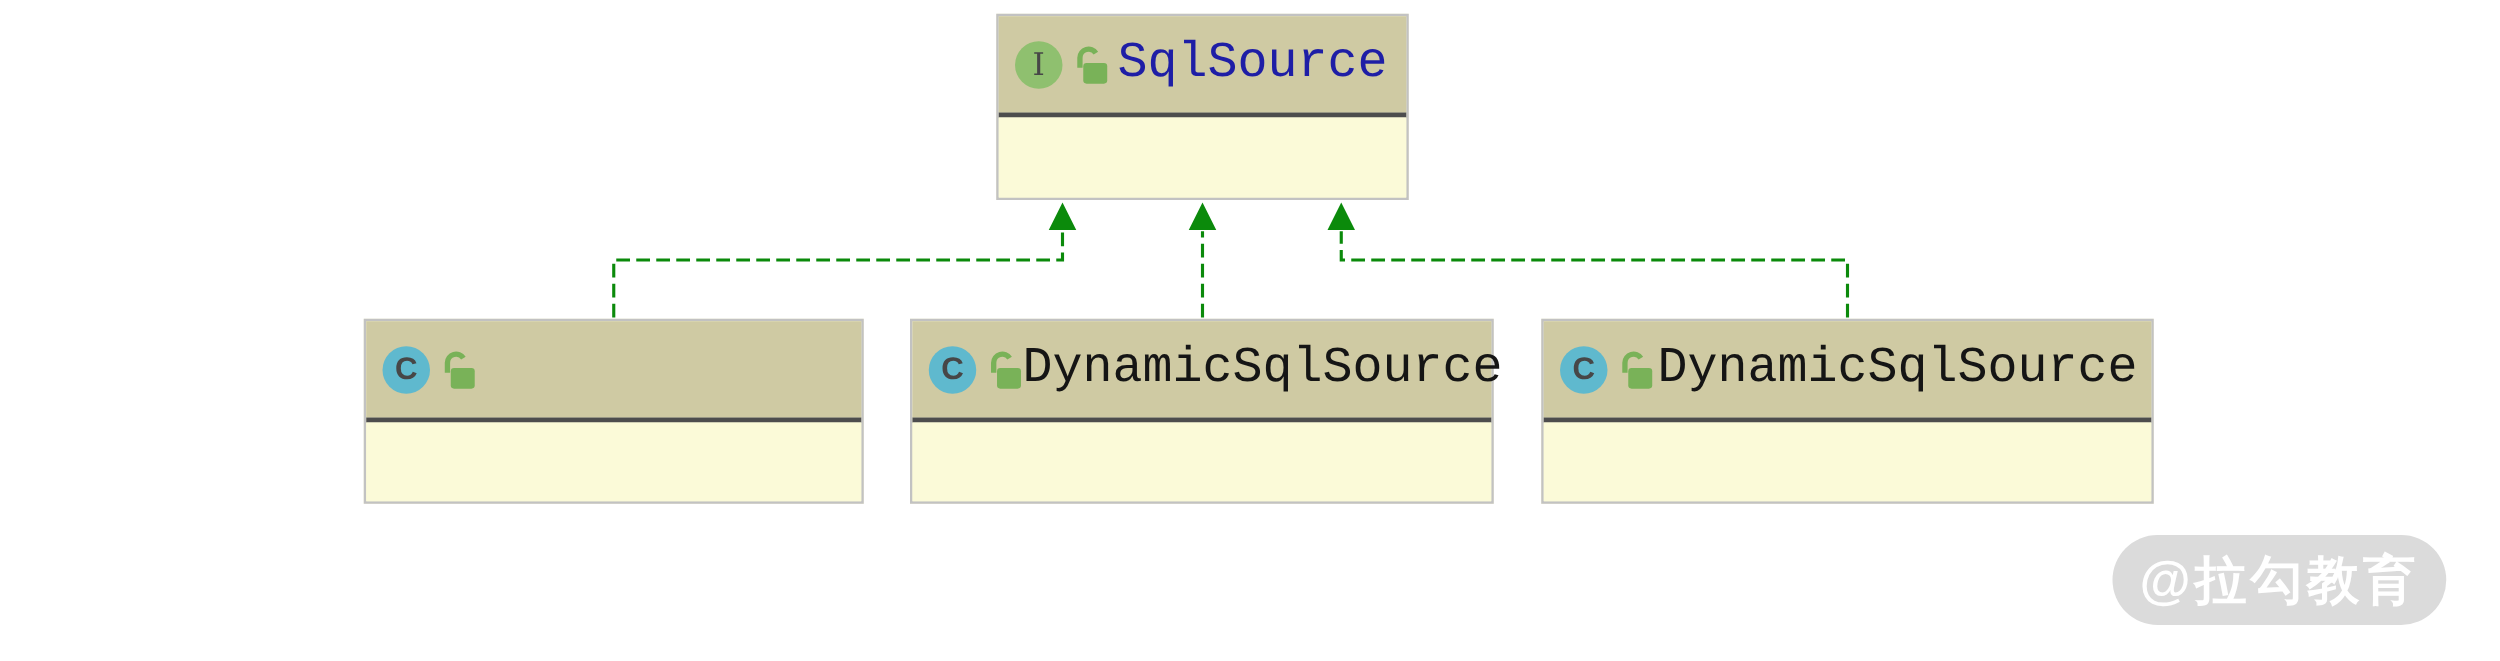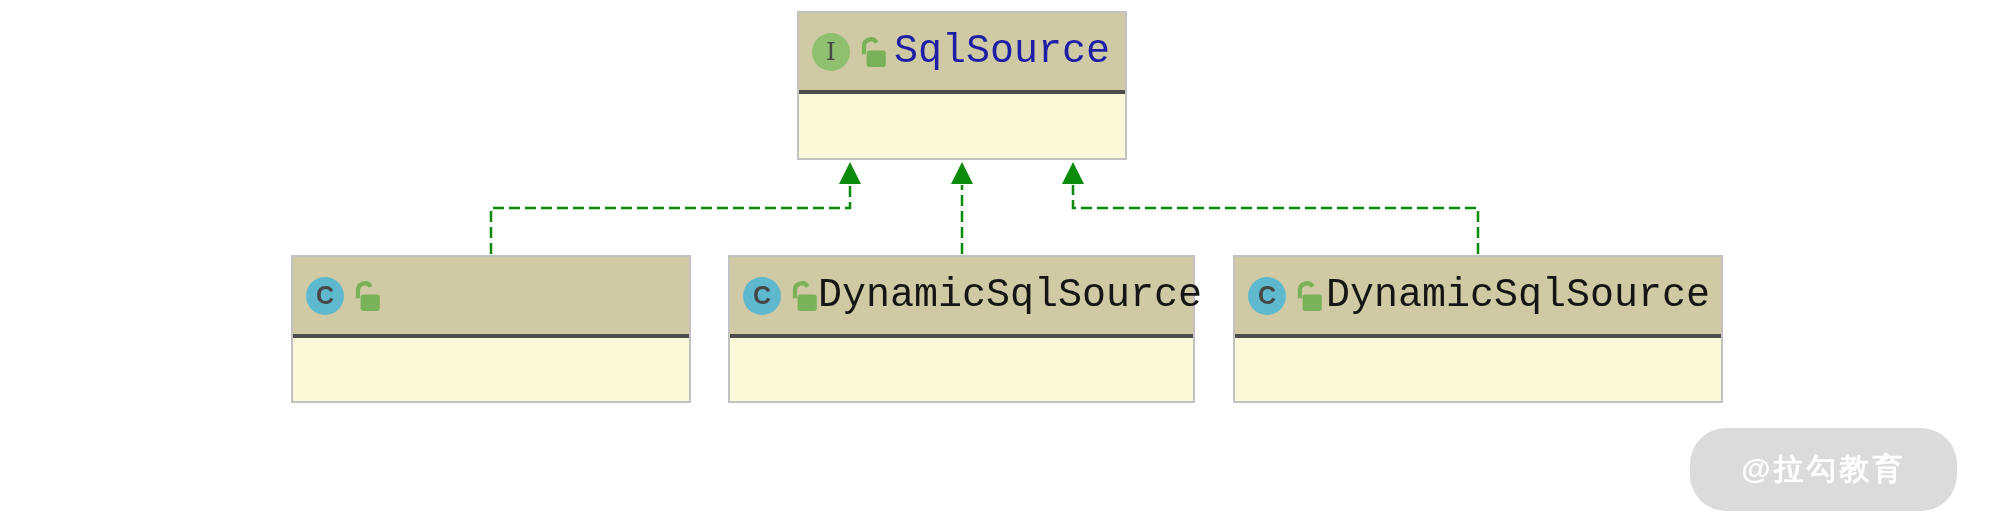--- a/index.html
+++ b/index.html
@@ -87,29 +87,29 @@
     letter-spacing: 0;
     white-space: nowrap;
   }
   .label-interface { color: #1E1EA6; }
   .label-class { color: #151515; }
   .watermark {
     position: absolute;
     left: 1690px;
     top: 428px;
     width: 267px;
-    height: 83px;
+    height: 72px;
     z-index: 3;
     background: #DBDBDB;
     border-radius: 36px;
     display: flex;
     align-items: center;
     justify-content: center;
     color: #FFFFFF;
-    font-size: 30px;
+    font-size: 42px;
     font-weight: 600;
     letter-spacing: 3px;
     font-family: "Liberation Sans", sans-serif;
   }
 </style>
 </head>
 <body>
 
 <div class="canvas">
 

